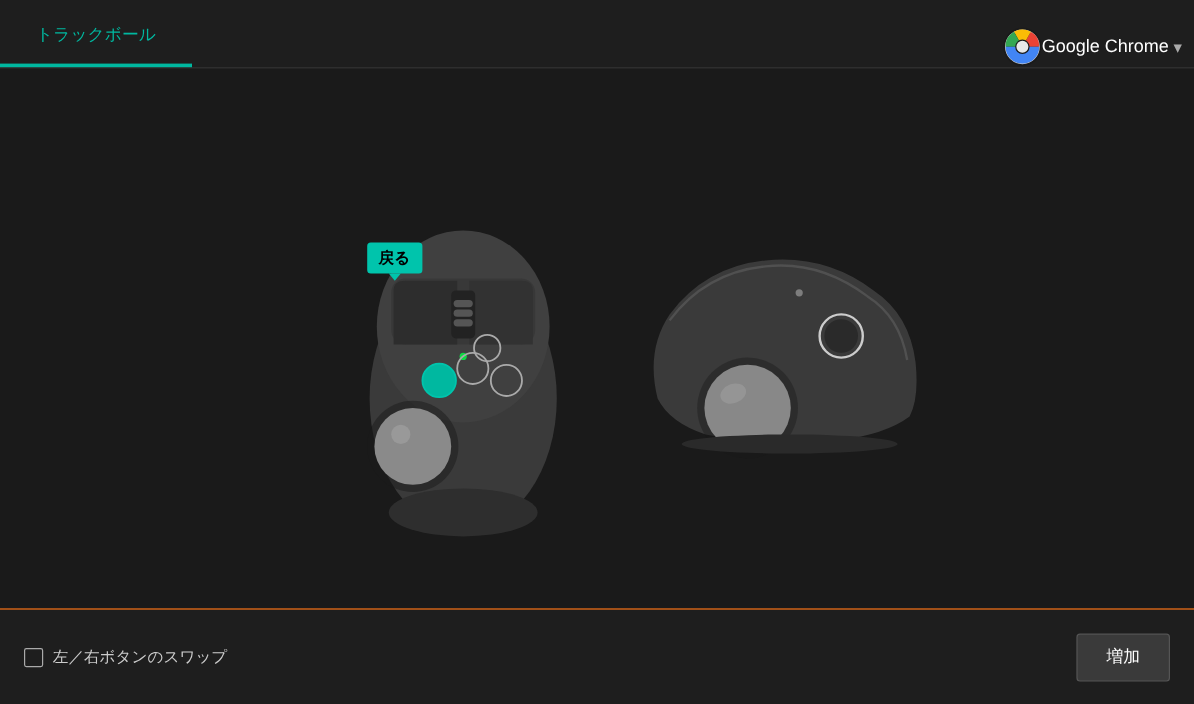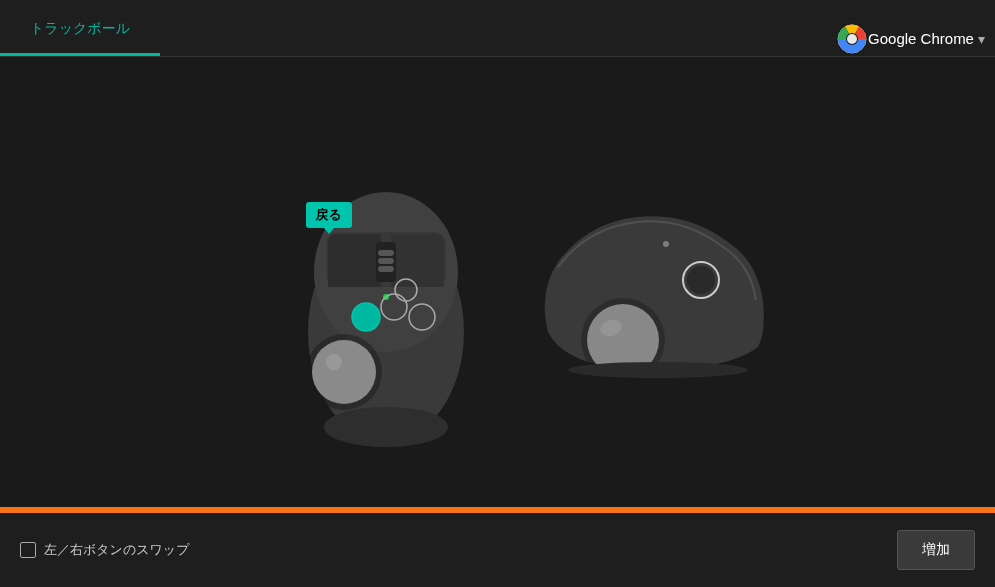--- a/index.html
+++ b/index.html
@@ -154,21 +154,21 @@
     
     .bottom-bar {
       position: absolute;
       bottom: 0; left: 0; right: 0;
       height: 80px;
       background: #1e1e1e;
       display: flex;
       align-items: center;
       padding: 0 20px;
       gap: 16px;
-      border-top: 6px solid #f97316;
+      border-top: 1px solid #f97316;
     }
     .checkbox-area {
       display: flex;
       align-items: center;
       gap: 8px;
       margin-right: auto;
     }
     .checkbox {
       width: 16px;
       height: 16px;

